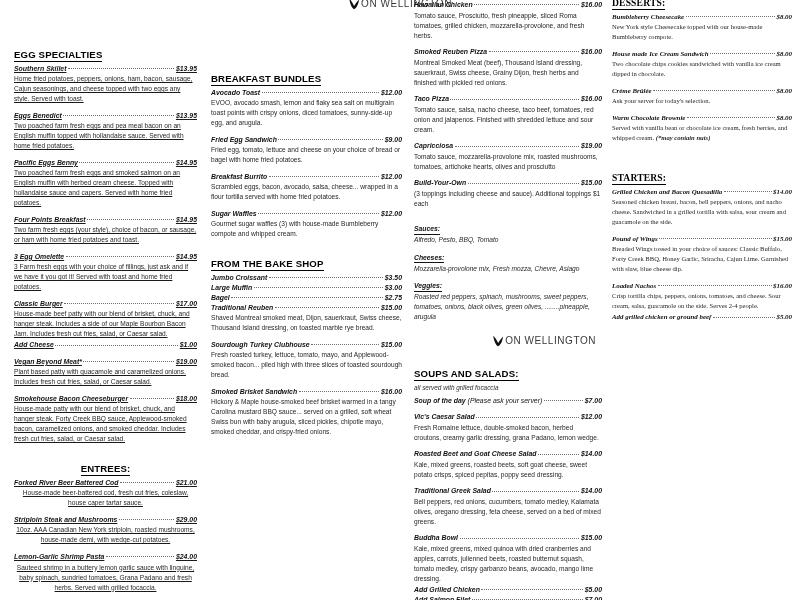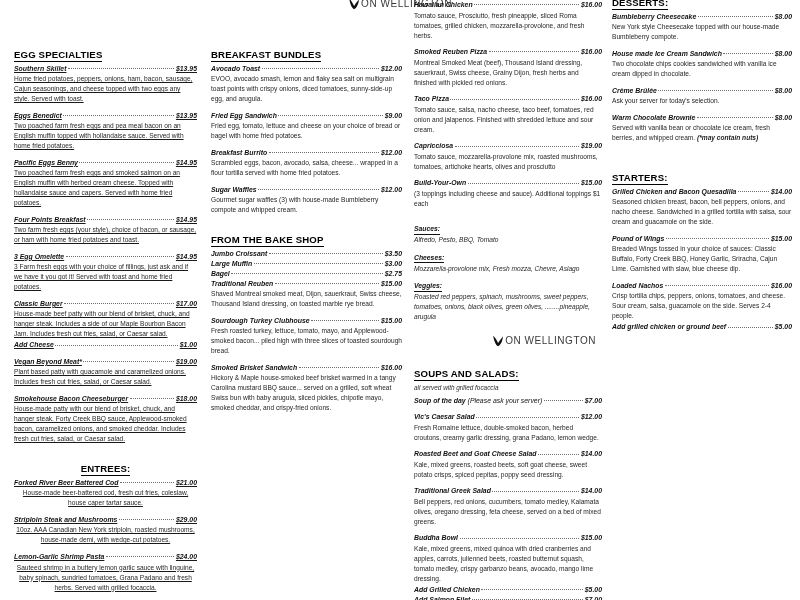--- a/index.html
+++ b/index.html
@@ -75,23 +75,23 @@
     width: 800px;
     height: 556px;
     display: flex;
     align-items: flex-start;
   }
   .col {
     box-sizing: border-box;
     position: relative;
   }
   .col-1 { width: 205px; padding: 0 8px 0 14px; text-decoration: underline; }
-  .col-2 { width: 205px; padding: 0 8px 0 6px; }
+  .col-2 { width: 205px; padding: 0 8px 0 6px; margin-top: 24px; }
   .col-3 { width: 198px; padding: 0 6px 0 4px; }
-  .col-4 { width: 192px; padding: 0 8px 0 4px; }
+  .col-4 { width: 192px; padding: 0 8px 0 4px; font-family: Liberation Serif, serif; }
 
   
   .col-3 .shift-up { margin-top: -44px; }
   .col-4 .shift-up { margin-top: -52px; }
 
   
   .section-head {
     font-size: 9.6px;
     font-weight: 700;
     letter-spacing: 0.15px;

